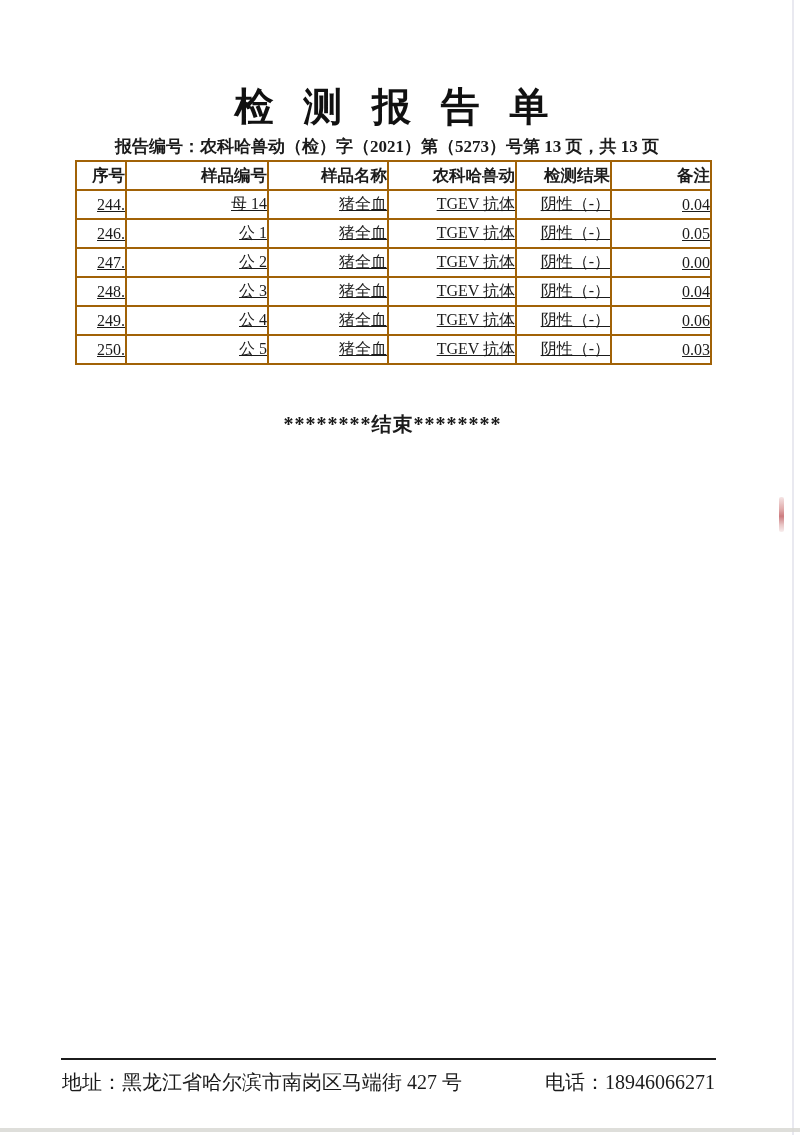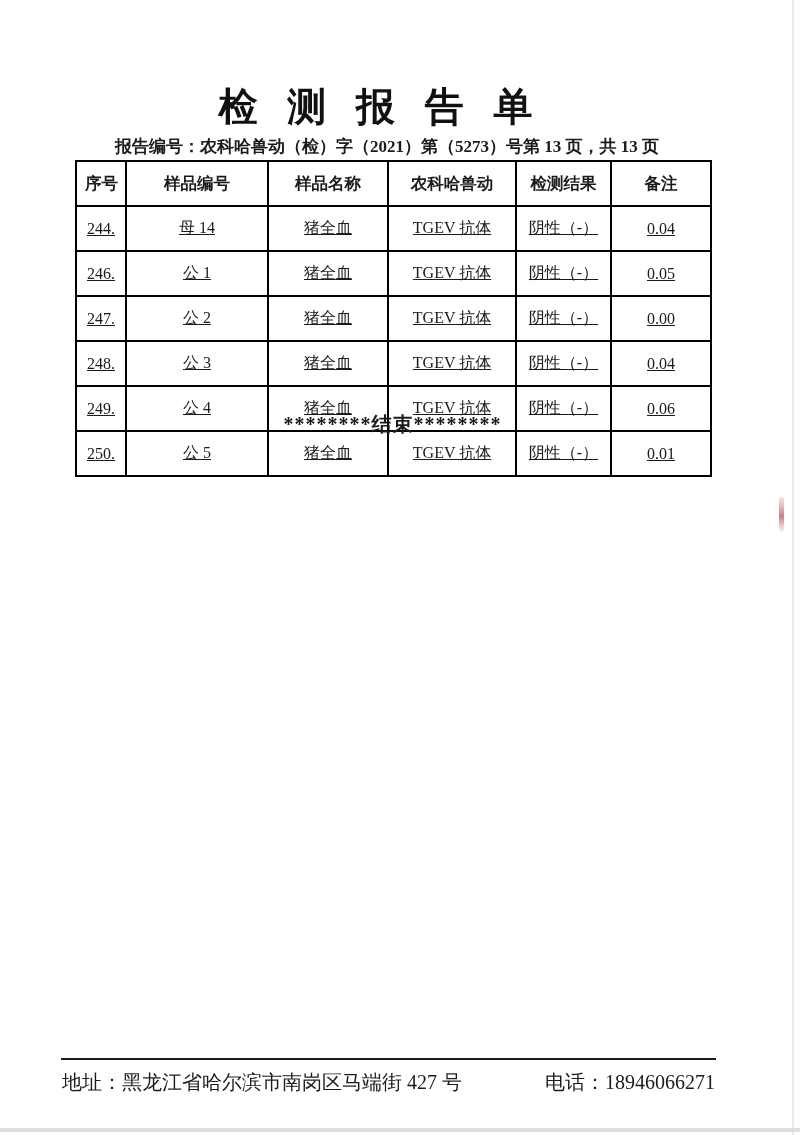--- a/index.html
+++ b/index.html
@@ -9,21 +9,21 @@
     height:1135px;
     background:#ffffff;
     font-family:"Liberation Serif","DejaVu Serif",serif;
     color:#1b1b1b;
     overflow:hidden;
   }
 
   
   .title {
     position:absolute;
-    top:80px; left:59px; width:635px;
+    top:80px; left:75px; width:635px;
     text-align:center;
     font-size:39px;
     font-weight:bold;
     word-spacing:16px;
     letter-spacing:2px;
     color:#111;
     white-space:nowrap;
   }
 
   
@@ -41,24 +41,24 @@
   
   table.report {
     position:absolute;
     top:160px; left:75px;
     border-collapse:collapse;
     table-layout:fixed;
     width:635px;
     font-size:16px;
   }
   table.report th, table.report td {
-    border:2px solid #000000;
-    text-align:center;
+    border:2px solid #a16207;
+    text-align:right;
     vertical-align:middle;
-    padding:8px;
+    padding:0;
     height:27px;
     white-space:nowrap;
     overflow:hidden;
   }
   table.report th { font-weight:bold; font-size:16.5px; }
   table.report td { font-weight:normal;text-decoration:underline; }
 
   
   .end-line {
     position:absolute;
@@ -182,21 +182,21 @@
           <td>TGEV 抗体</td>
           <td>阴性（-）</td>
           <td>0.06</td>
         </tr>
         <tr>
           <td>250.</td>
           <td>公 5</td>
           <td>猪全血</td>
           <td>TGEV 抗体</td>
           <td>阴性（-）</td>
-          <td>0.01</td>
+          <td>0.03</td>
         </tr>
       </tbody>
   </table>
 
   <div class="end-line">********结束********</div>
 
   <div class="pink-mark"></div>
   <div class="edge-line"></div>
 
   <div class="footer-rule"></div>

